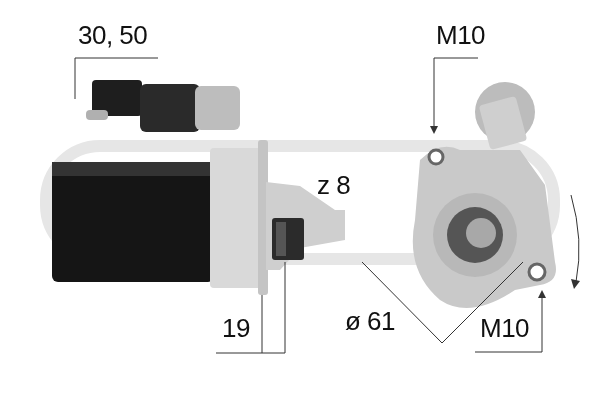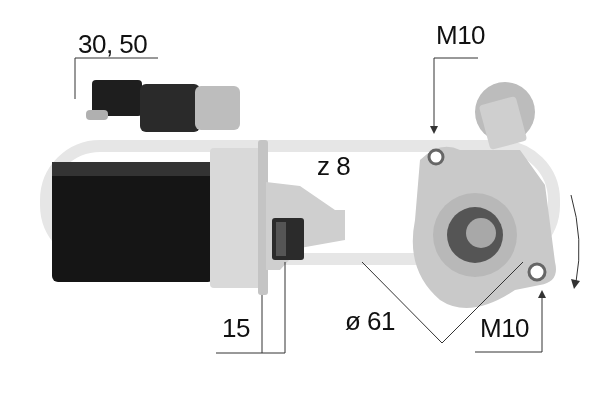--- a/index.html
+++ b/index.html
@@ -61,18 +61,18 @@
 
     <path d="M571 195 Q584 240 576 282"></path>
   </g>
   <g fill="#333">
     <polygon points="430,126 438,126 434,134"></polygon>
     <polygon points="538,298 546,298 542,290"></polygon>
     <polygon points="571,279 580,281 574,289"></polygon>
   </g>
 </svg>
 
-<div class="label" style="left:78px; top:22px;margin-top:9px;">30, 50</div>
+<div class="label" style="left:78px; top:22px;">30, 50</div>
 <div class="label" style="left:436px; top:22px;">M10</div>
-<div class="label" style="left:317px; top:153px;">z 8</div>
-<div class="label" style="left:222px; top:315px;">15</div>
+<div class="label" style="left:317px; top:172px;">z 8</div>
+<div class="label" style="left:222px; top:315px;">19</div>
 <div class="label" style="left:345px; top:308px;">ø 61</div>
 <div class="label" style="left:480px; top:315px;">M10</div>
 
 </body></html>

